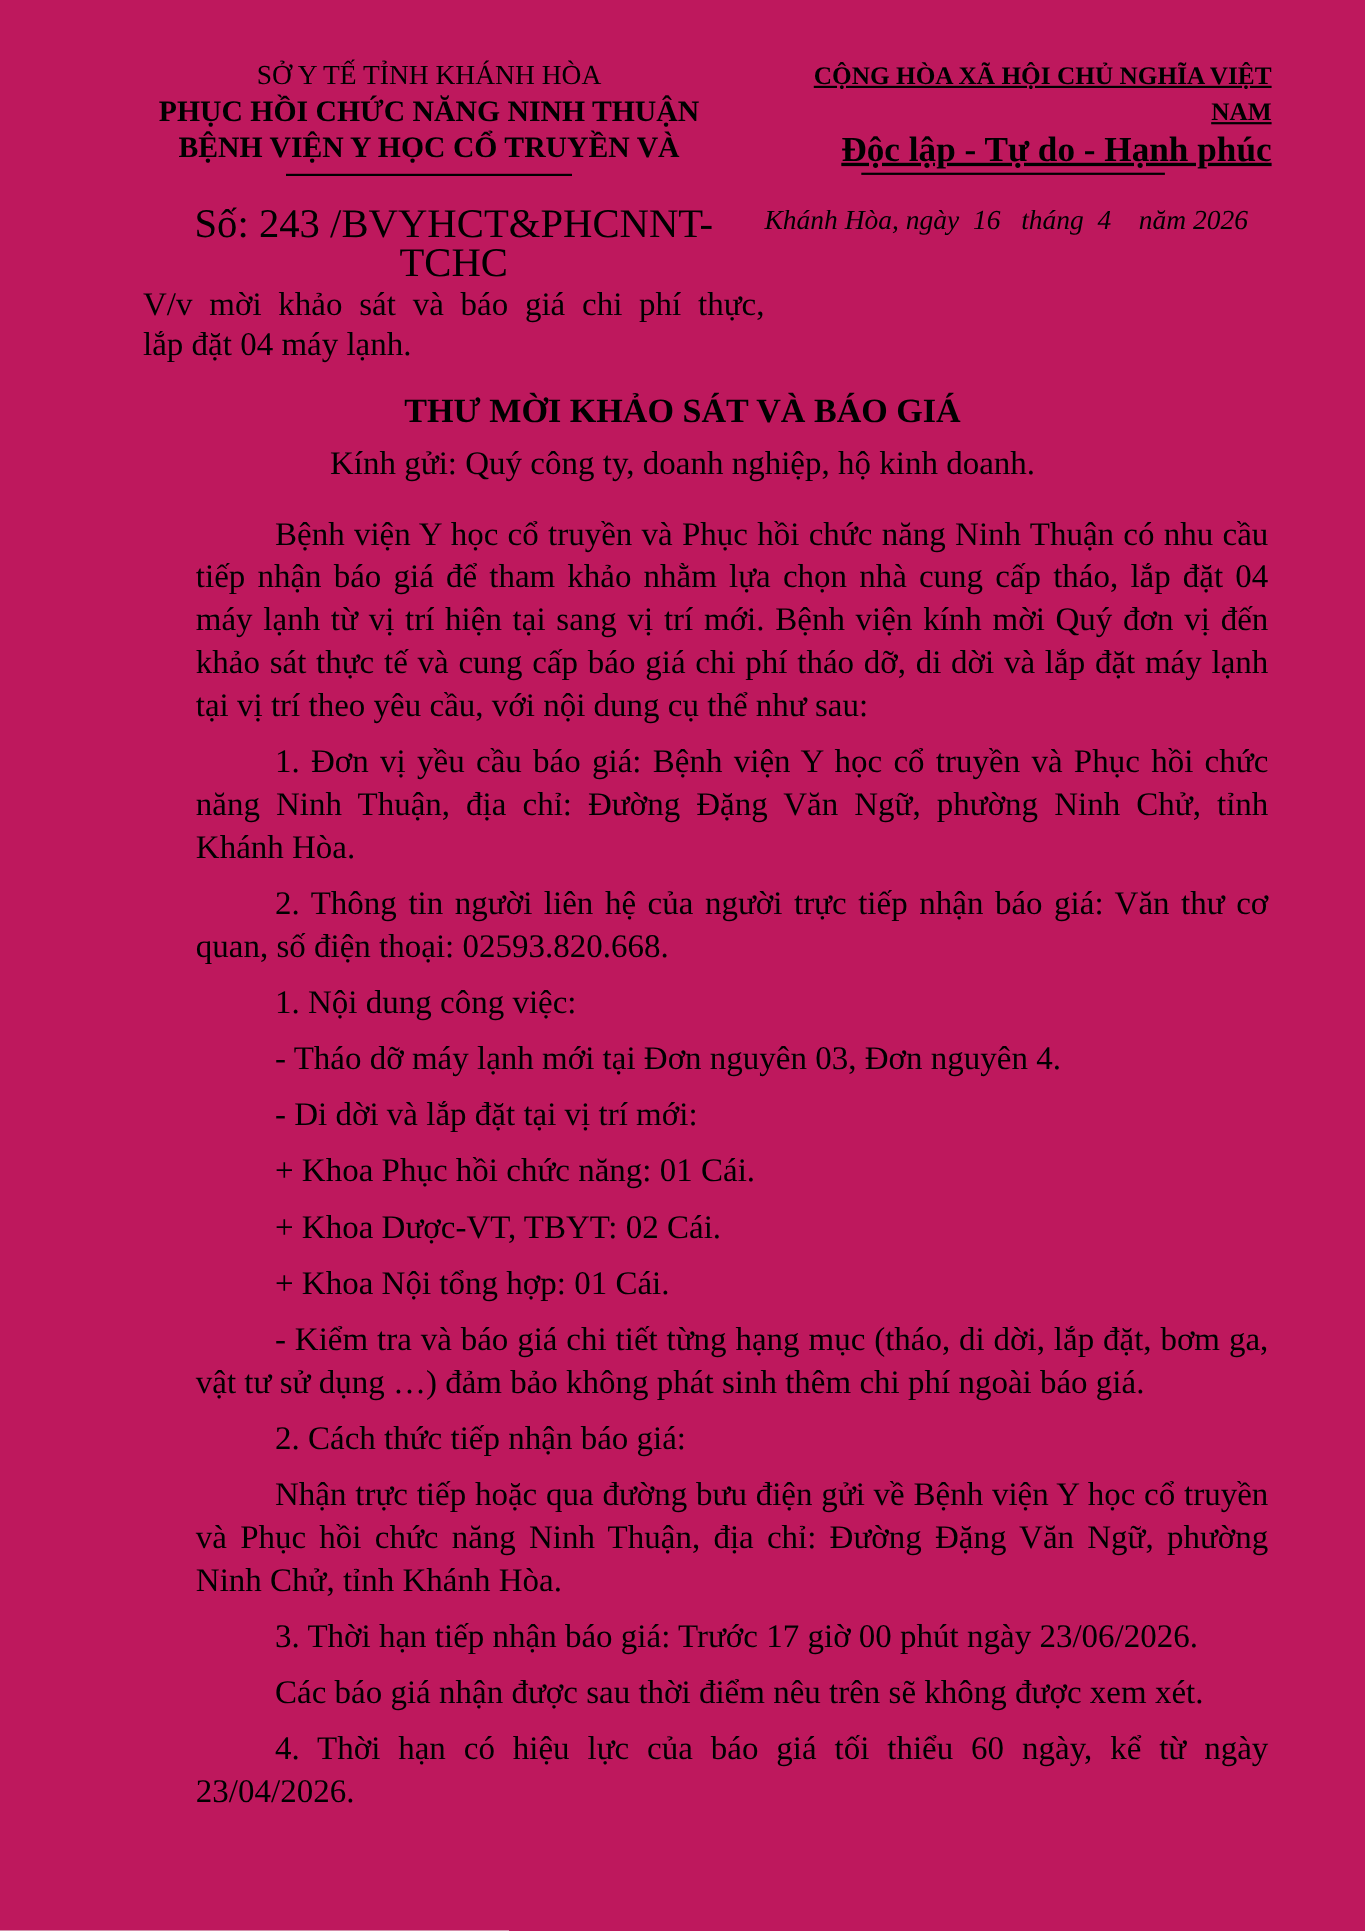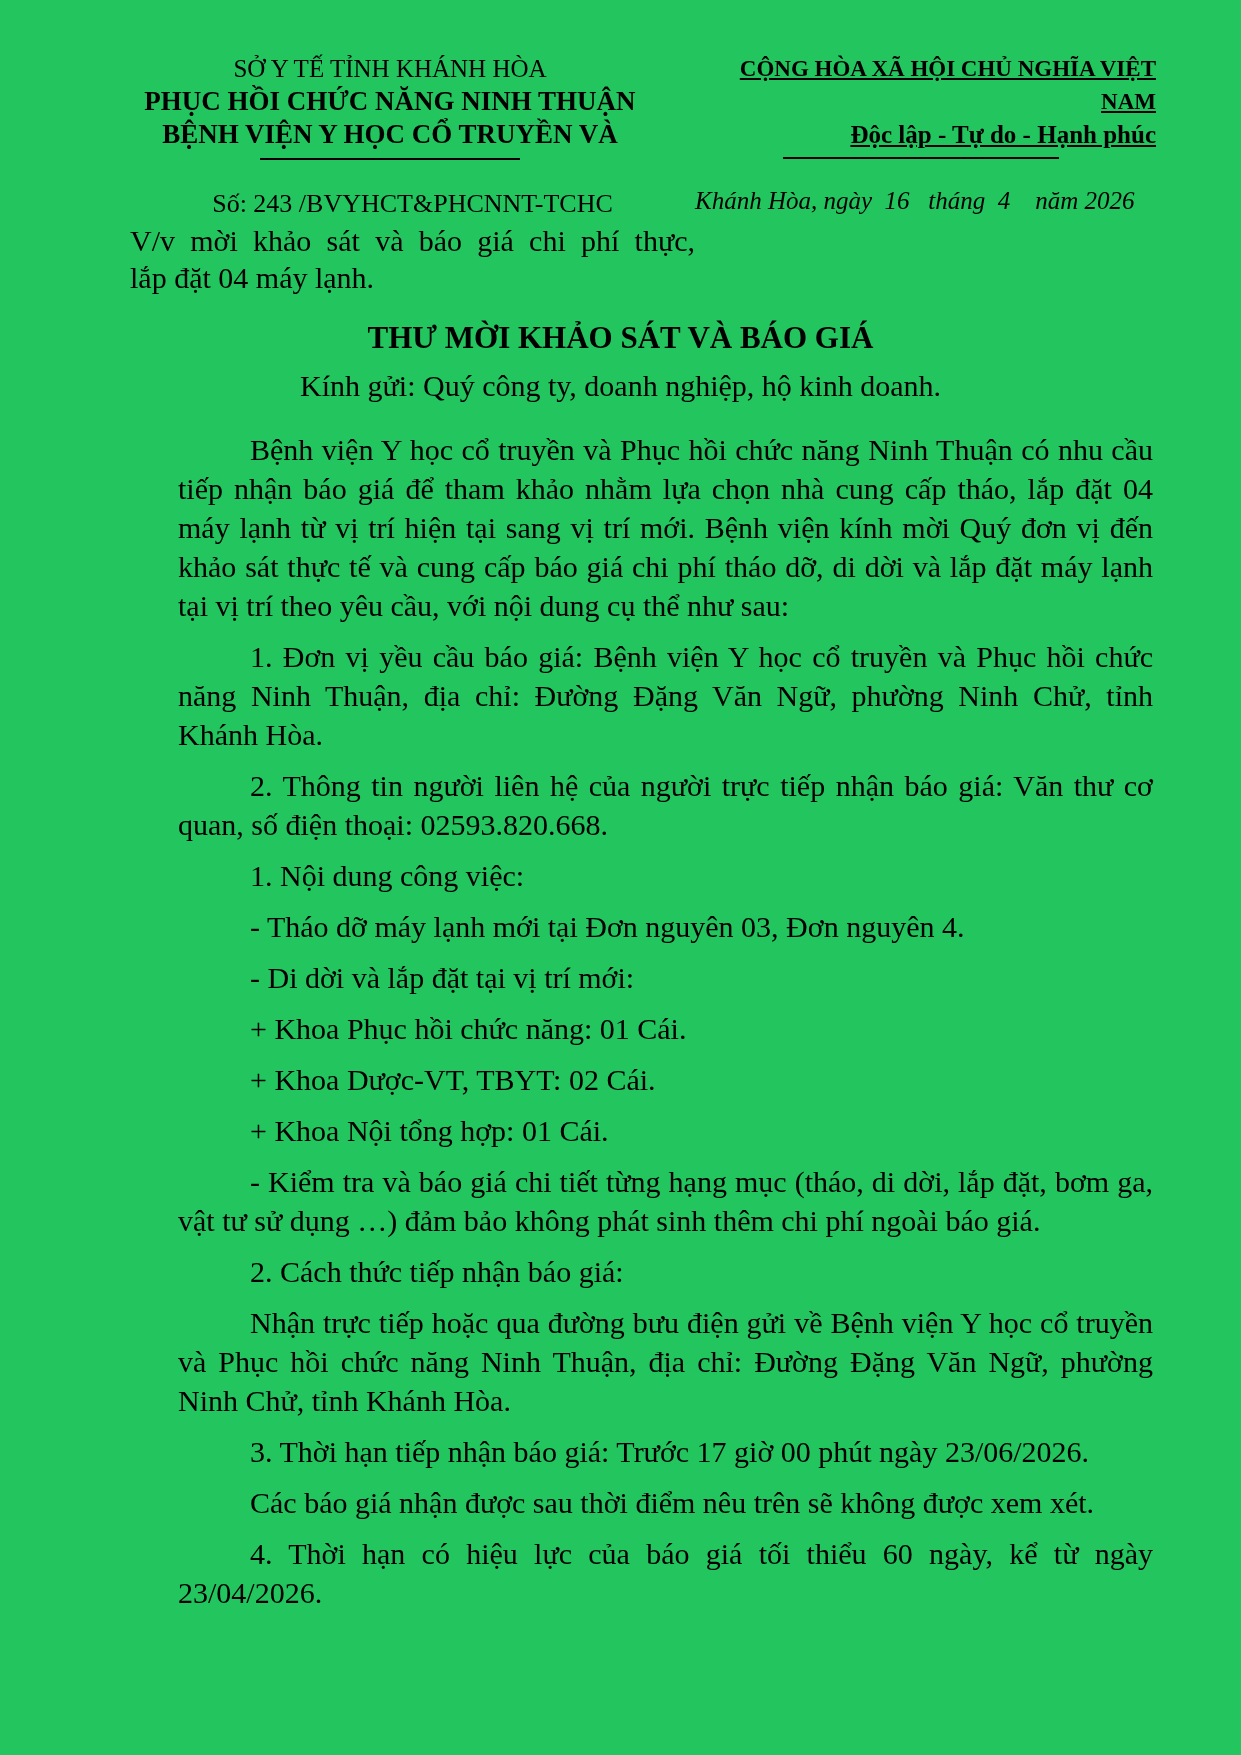--- a/index.html
+++ b/index.html
@@ -2,39 +2,39 @@
 <html><head>
 <meta charset="utf-8">
 <style>
   * { box-sizing: border-box; }
   html, body { margin: 0; padding: 0; background: #e8e8e8; }
   .page {
     position: relative;
     width: 1241px;
     height: 1755px;
     margin: 0 auto;
-    background: #22c55e;
+    background: #be185d;
     color: #000000;
     font-family: "Liberation Serif", "DejaVu Serif", serif;
     overflow: hidden;
   }
   
   .hdr-row1 { display: flex; padding-top: 52px; }
   .col-issuer { margin-left: 130px; width: 520px; text-align: center; }
   .issuer-parent { font-size: 25px; line-height: 33px; }
   .issuer-name { font-size: 27px; line-height: 33px; font-weight: bold; }
   .rule-issuer { width: 260px; border-top: 2px solid #000; margin: 7px auto 0 auto; }
   .col-national { margin-left: 36px; width: 470px; text-align: right; text-decoration: underline; }
   .national-country { font-size: 23px; line-height: 33px; font-weight: bold; }
-  .national-motto { font-size: 25px; line-height: 34px; font-weight: bold; }
+  .national-motto { font-size: 32px; line-height: 34px; font-weight: bold; }
   .rule-national { width: 276px; border-top: 2px solid #000; margin: 5px auto 0 auto; }
   
   .hdr-row2 { display: flex; }
   .col-ref { margin-left: 130px; width: 565px; }
-  .doc-number { font-size: 26px; line-height: 36px; margin-top: 26px; text-align: center; }
+  .doc-number { font-size: 37px; line-height: 36px; margin-top: 26px; text-align: center; }
   .subject-line1 { font-size: 30px; line-height: 37px; text-align: justify; text-align-last: justify; }
   .subject-line2 { font-size: 30px; line-height: 37px; text-align: left; }
   .col-date { width: 460px; text-align: left; }
   .dateline {
     font-size: 25px; line-height: 33px; font-style: italic;
     margin-top: 24px; white-space: pre;
   }
   
   .doc-title { text-align: center; font-weight: bold; font-size: 31px; line-height: 40px; margin-top: 22px; }
   .salutation { text-align: center; font-size: 30px; line-height: 40px; margin-top: 8px; }

